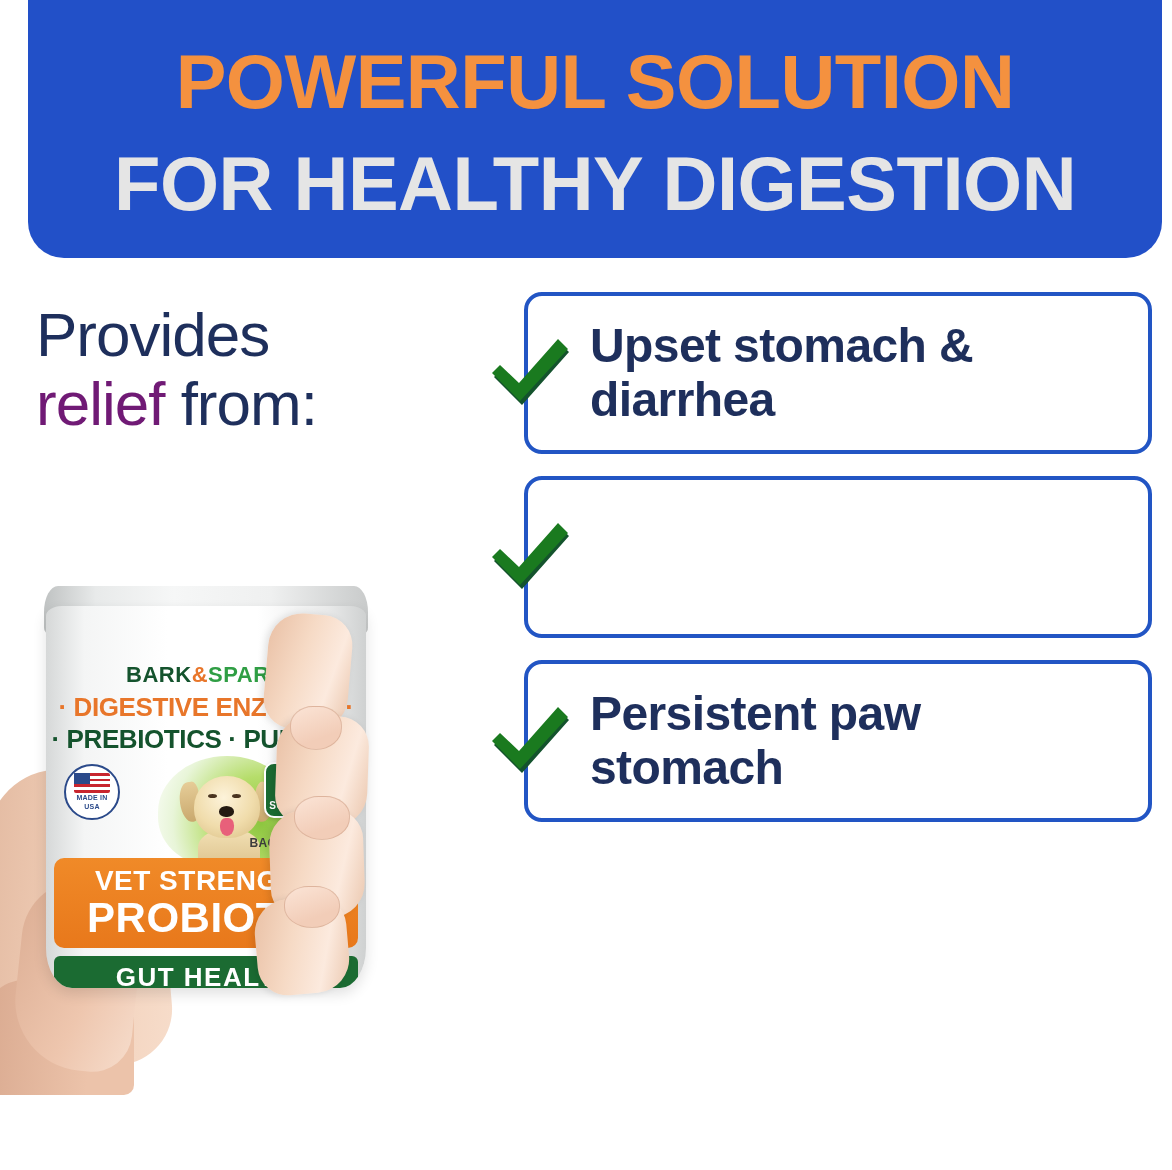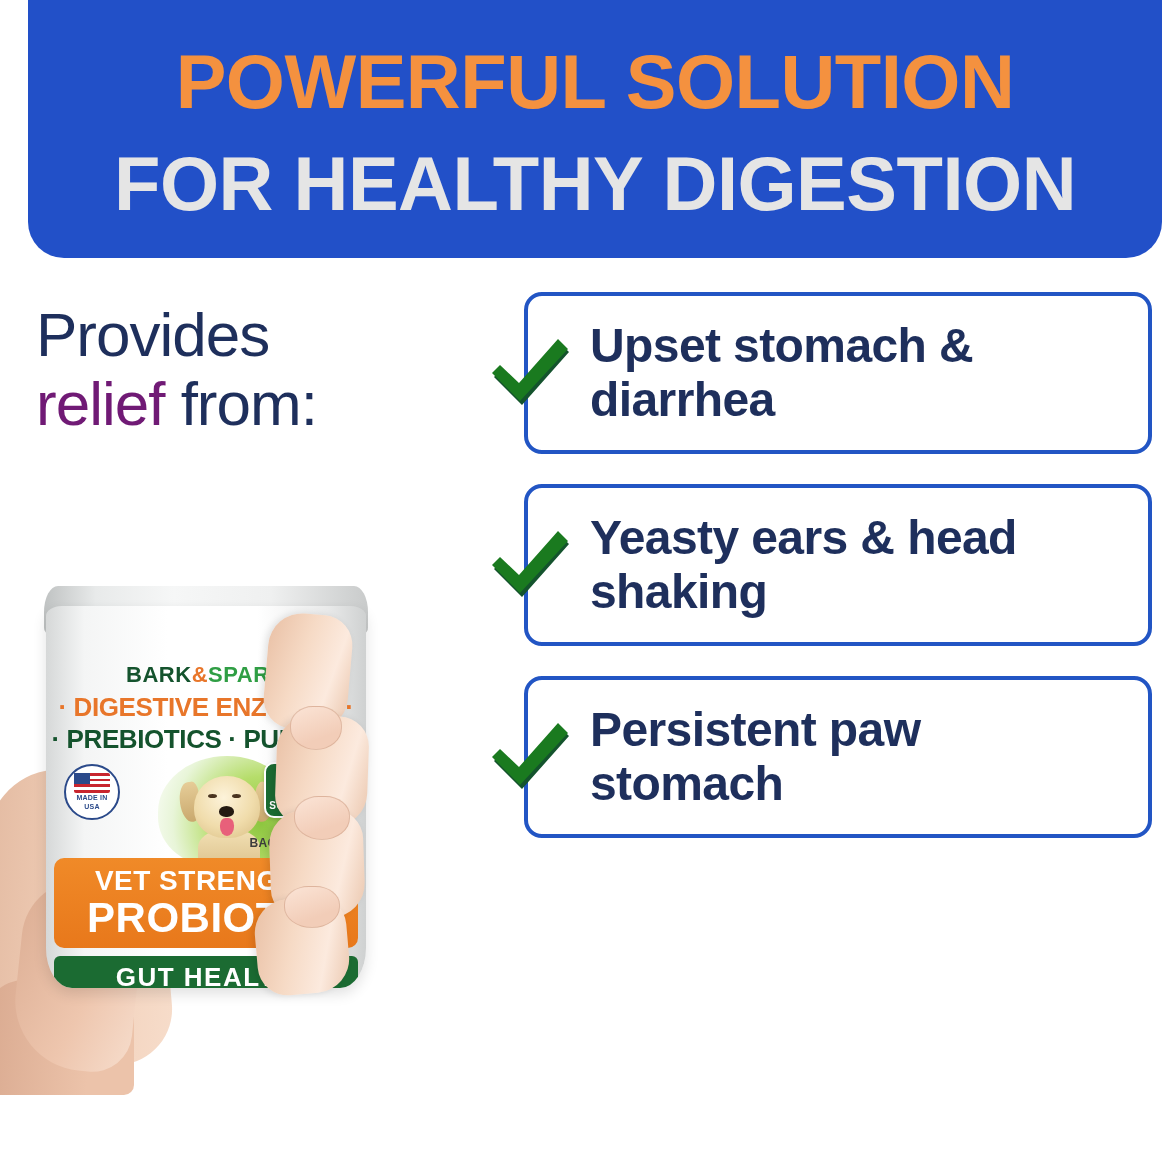--- a/index.html
+++ b/index.html
@@ -73,21 +73,21 @@
     position: absolute;
     left: 524px;
     top: 292px;
     width: 628px;
   }
   .check-item {
     position: relative;
     border: 4px solid #2255c4;
     border-radius: 18px;
     background: #ffffff;
-    margin-bottom: 30px;
+    margin-bottom: 22px;
     padding: 16px 24px 16px 62px;
     display: flex;
     align-items: center;
     min-height: 92px;
   }
   .check-item.two-line { min-height: 162px; }
 
   .check-mark {
     position: absolute;
     left: -40px;
@@ -394,21 +394,20 @@
       </svg>
       <div class="check-label">Upset stomach &amp; diarrhea</div>
     </div>
 
 
     <div class="check-item two-line">
       <svg class="check-mark" viewBox="0 0 88 80">
         <path d="M6 44 L14 36 L33 54 L72 10 L81 19 L34 72 Z" fill="#14532d"></path>
         <path d="M4 40 L12 32 L31 50 L70 6 L80 16 L32 68 Z" fill="#1a7a1f"></path>
       </svg>
-      <div class="check-label">Yeasty ears &amp; head shaking</div>
     </div>
 
     <div class="check-item two-line">
       <svg class="check-mark" viewBox="0 0 88 80">
         <path d="M6 44 L14 36 L33 54 L72 10 L81 19 L34 72 Z" fill="#14532d"></path>
         <path d="M4 40 L12 32 L31 50 L70 6 L80 16 L32 68 Z" fill="#1a7a1f"></path>
       </svg>
       <div class="check-label">Persistent paw stomach</div>
     </div>
 

